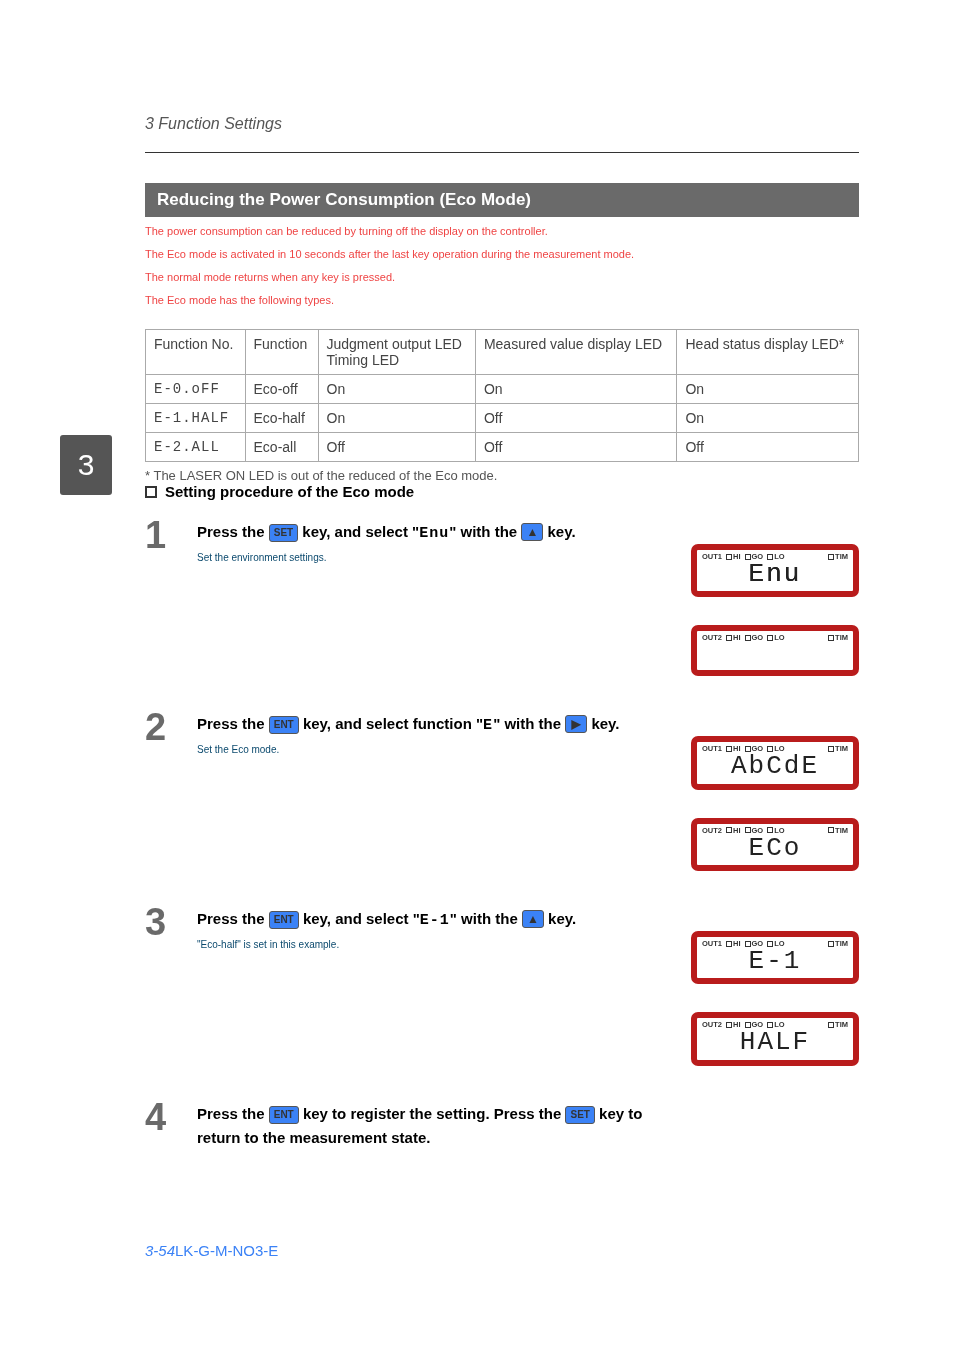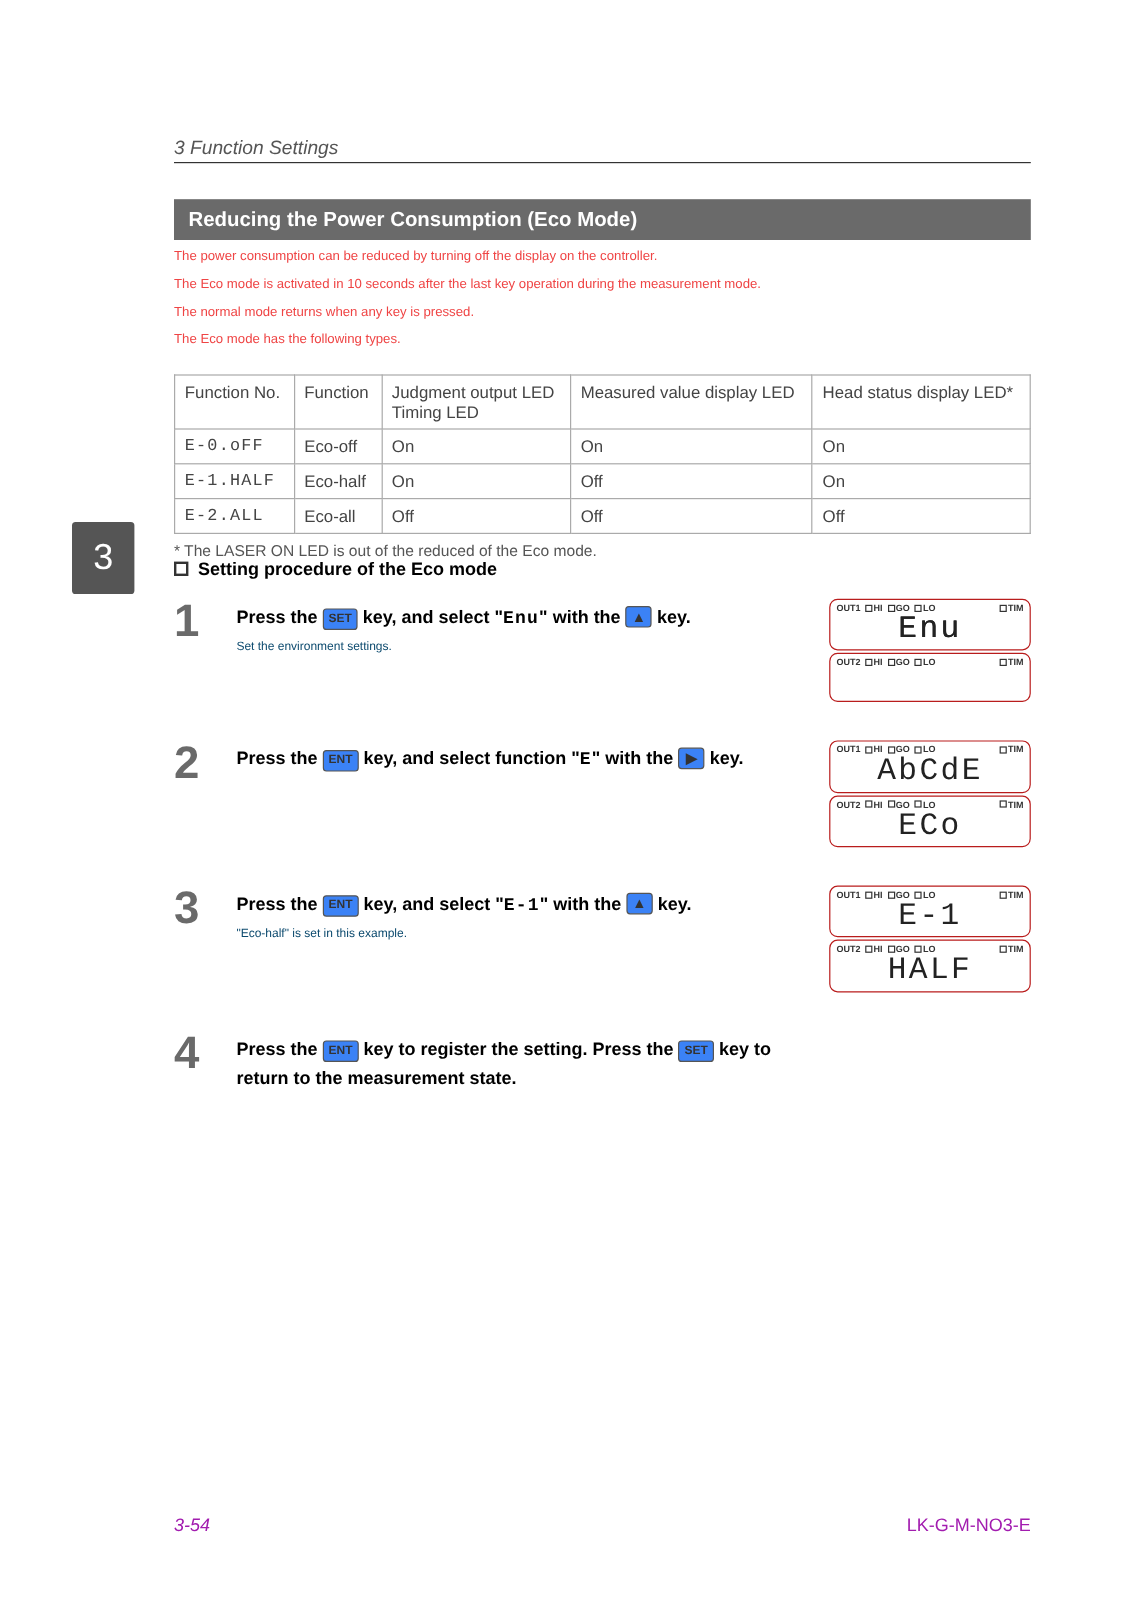--- a/index.html
+++ b/index.html
@@ -12,21 +12,21 @@
       color: #000;
     }
     .content {
       padding: 115px 95px 0 145px;
     }
     .chapter-heading {
       font-style: italic;
       font-size: 16px;
       color: #555;
       border-bottom: 1px solid #333;
-      padding-bottom: 2px;
+      padding-bottom: 19px;
       margin-bottom: 30px;
     }
     .section-bar {
       background: #6a6a6a;
       color: #fff;
       font-weight: bold;
       font-size: 17px;
       padding: 7px 12px;
       margin-bottom: 6px;
     }
@@ -134,25 +134,26 @@
     .seg-inline {
       font-family: "Courier New", monospace;
       font-size: 15px;
       letter-spacing: 1px;
     }
     .lcd-stack {
       width: 168px;
       flex-shrink: 0;
     }
     .lcd {
-      border: 1px solid #b91c1c;
+      border: 6px solid #b91c1c;
       border-radius: 7px;
       overflow: hidden;
       margin-bottom: 2px;
       background: #fff;
+      margin-top: 28px;
     }
     .lcd-labels {
       display: flex;
       font-size: 7.5px;
       font-weight: bold;
       color: #333;
       padding: 2px 5px 0 5px;
       gap: 4px;
     }
     .lcd-labels .sp { flex:1; }
@@ -170,27 +171,27 @@
       padding: 0px 4px 3px 4px;
       line-height: 1.05;
       color: #222;
     }
     .lcd-seg.blinky {
       text-shadow: 0 0 0 #000;
     }
     .lcd-empty { height: 28px; }
     .footer {
       position: absolute;
-      bottom: 71px;
+      bottom: 92px;
       left: 145px;
       right: 95px;
       display: flex;
-      justify-content: space-between;
+      justify-content: flex-start;
       font-size: 15px;
-      color: #a21caf;
+      color: #3b82f6;
     }
     .footer .pg { font-style: italic; }
   </style>
 </head>
 <body>
 
 <div class="side-tab">3</div>
 
 <div class="content">
 
@@ -301,20 +302,21 @@
       </div>
     </div>
   </div>
 
   <div class="step-row">
     <div class="step-num">2</div>
     <div class="step-body">
       <div class="step-title">
         <span>Press the </span><span class="key">ENT</span><span> key, and select function "</span><span class="seg-inline">E</span><span>" with the </span><span class="key arrow">▶</span><span> key.</span>
       </div>
+      <div class="step-desc">Set the Eco mode.</div>
     </div>
     <div class="lcd-stack">
       <div class="lcd">
         <div class="lcd-labels">
           <span>OUT1</span>
           <span class="lcd-ind">
               <span class="lcd-box"></span>
               <span>HI</span>
             </span>
           <span class="lcd-ind">

